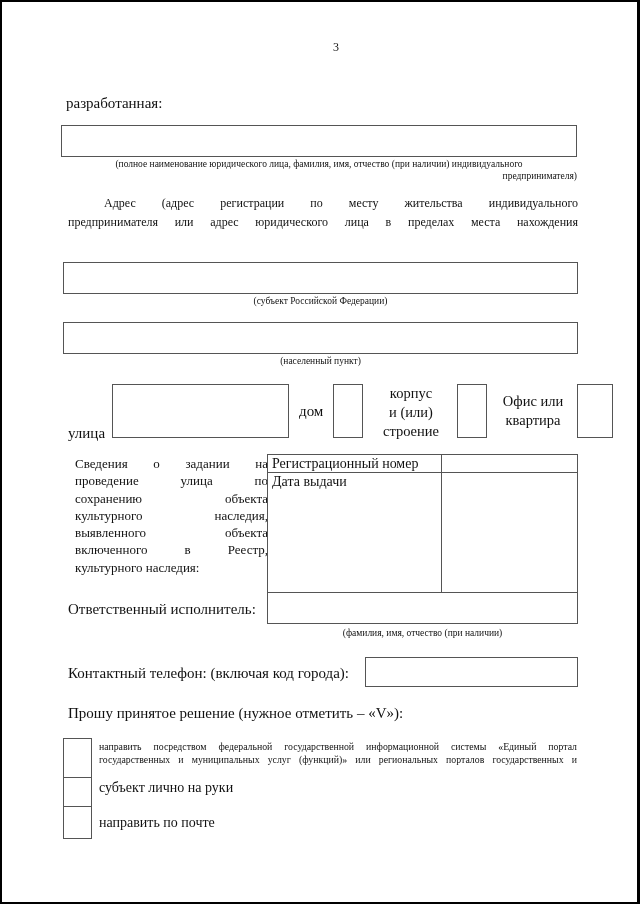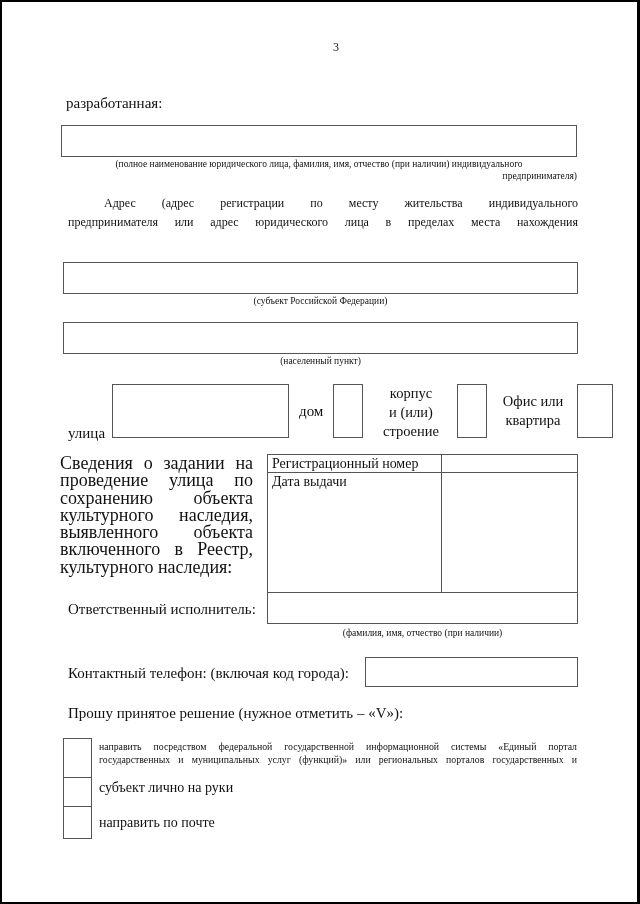--- a/index.html
+++ b/index.html
@@ -76,21 +76,21 @@
     <div>строение</div>
   </div>
   <div class="box" style="left:455px; top:382px; width:30px; height:54px;"></div>
 
   <div class="abs txt center" style="left:492px; top:390px; width:78px; line-height:19px; font-size:14.5px;">
     <div>Офис или</div>
     <div>квартира</div>
   </div>
   <div class="box" style="left:575px; top:382px; width:36px; height:54px;"></div>
 
-  <div class="abs" style="left:58px; top:453px; width:193px; font-size:18px; line-height:17.3px;">
+  <div class="abs" style="left:73px; top:453px; width:193px; font-size:13px; line-height:17.3px;">
     <div class="justify">
       <span>Сведения</span> <span>о</span> <span>задании</span> <span>на</span>
     </div>
     <div class="justify">
       <span>проведение</span> <span>улица</span> <span>по</span>
     </div>
     <div class="justify">
       <span>сохранению</span> <span>объекта</span>
     </div>
     <div class="justify">

